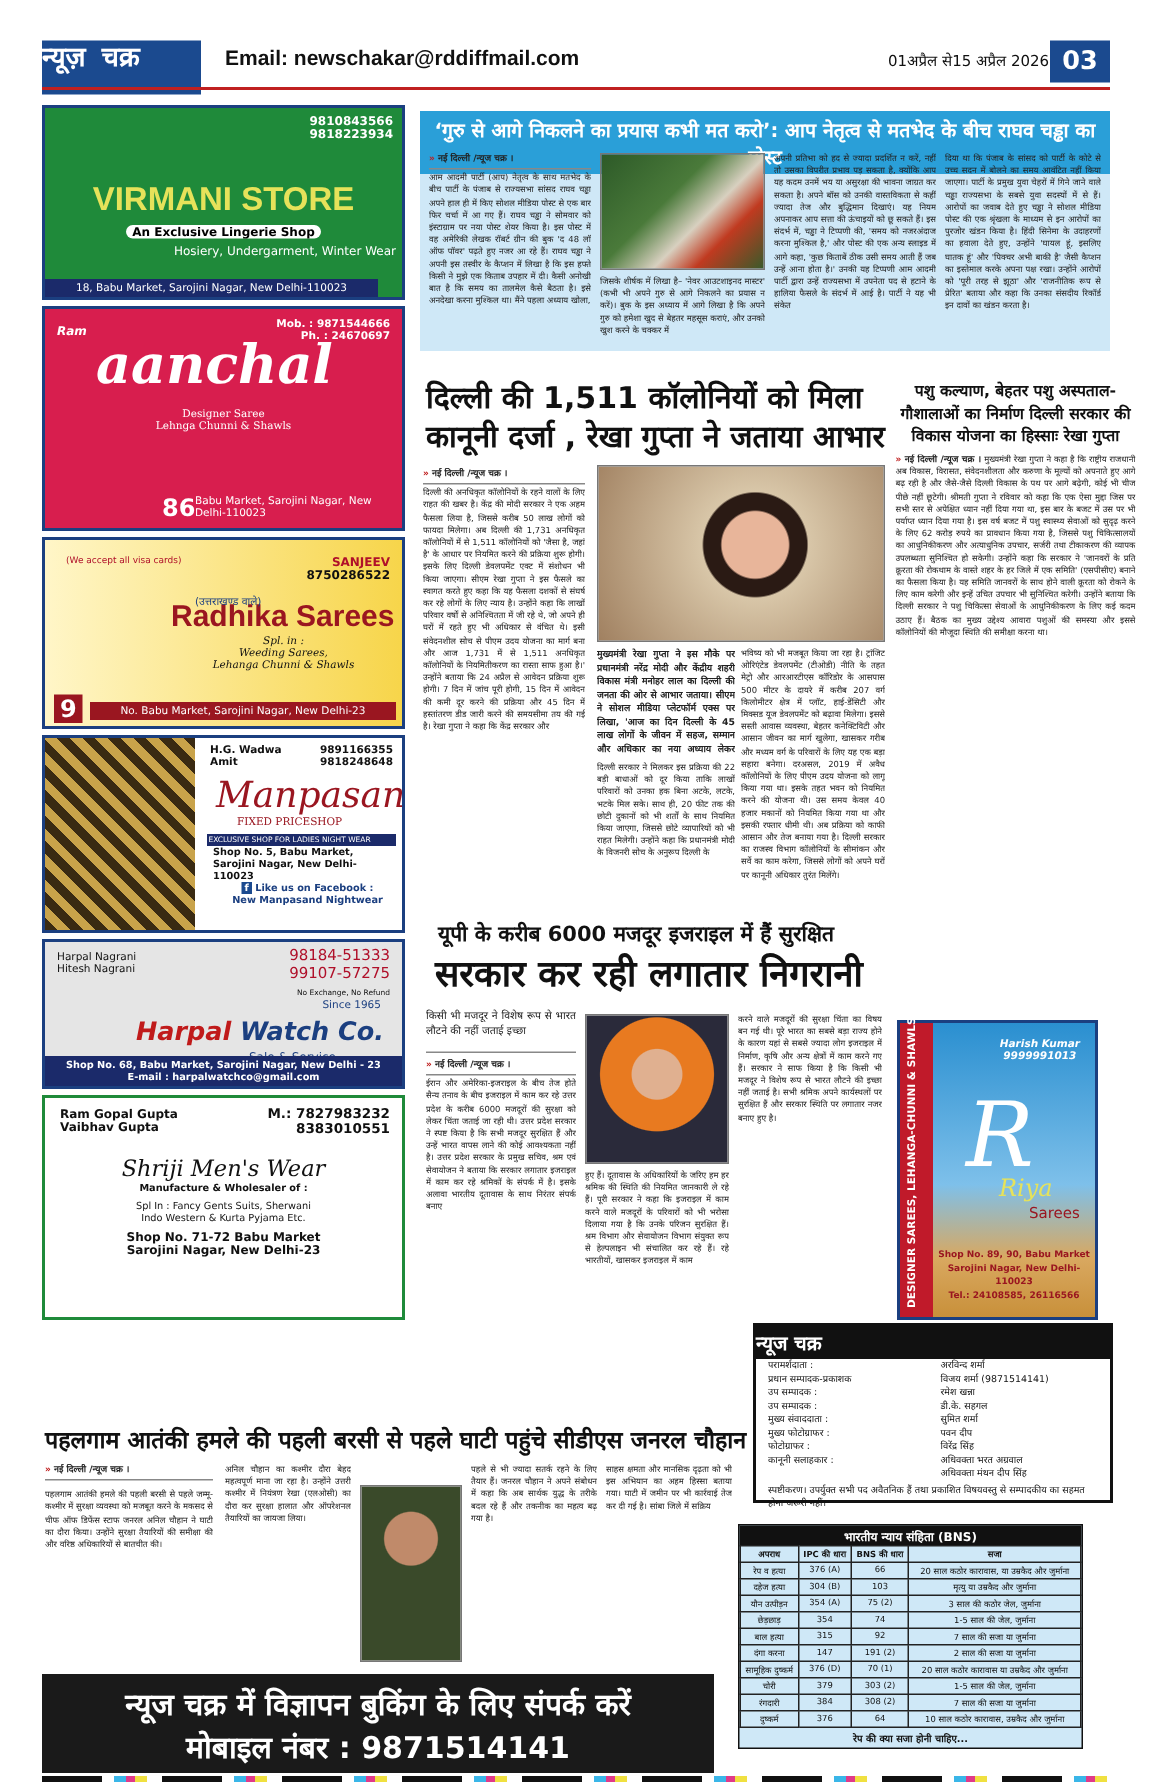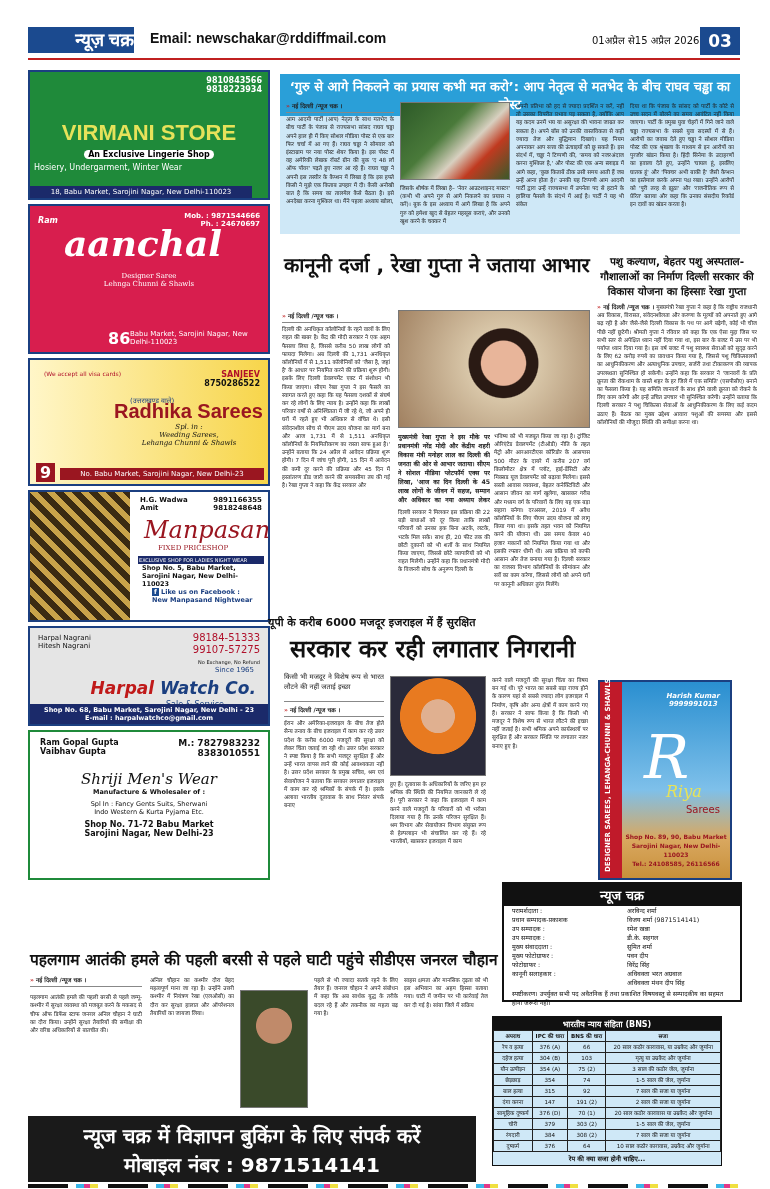--- a/index.html
+++ b/index.html
@@ -1,31 +1,31 @@
 <!DOCTYPE html>
 <html><head>
 <meta charset="utf-8">
 <style>
 *{box-sizing:border-box;margin:0;padding:0}
 body{width:770px;height:1189px;background:#fff;font-family:"DejaVu Sans",sans-serif;position:relative;overflow:hidden;color:#111}
 .abs{position:absolute}
-.hdr-logo{left:28px;top:27px;width:106px;height:26px;background:#1b4a8f;color:#fff;font-weight:bold;font-size:18px;text-align:right;line-height:26px;font-family:Liberation Serif, serif}
+.hdr-logo{left:28px;top:27px;width:106px;height:36px;background:#1b4a8f;color:#fff;font-weight:bold;font-size:18px;text-align:left;line-height:26px;font-family:Liberation Mono, monospace}
 .hdr-email{left:150px;top:30px;font-size:14px;font-weight:bold;font-family:"Liberation Sans",sans-serif}
 .hdr-date{left:592px;top:33px;font-size:10px}
 .hdr-page{left:700px;top:27px;width:40px;height:28px;background:#1b4a8f;color:#fff;font-weight:bold;font-size:17px;text-align:center;line-height:28px}
 .hdr-line{left:28px;top:58px;width:712px;height:2px;background:#c02020}
 .ads{left:28px;top:70px;width:242px}
 .ad{width:242px;margin-bottom:4px;border:2px solid #1b3f80;padding:4px;position:relative;overflow:hidden}
 .ad-greet{background:linear-gradient(#37a8e0,#37a8e0 30px,#f5b540 30px);height:70px;border:none}
 .ad-greet .l1{color:#fff;font-weight:bold;font-size:15px;text-align:center}
 .ad-greet .l2{color:#1b3f80;font-weight:bold;font-size:12px;text-align:center;margin-top:6px}
 .ad-virmani{background:#1f8a3a;height:130px}
 .ad-virmani .name{color:#e6e25a;font-weight:bold;font-size:22px;text-align:center;margin-top:44px;font-family:"Liberation Sans",sans-serif}
 .ad-virmani .tag{background:#fff;border-radius:6px;width:130px;margin:4px auto;font-size:8px;text-align:center;font-weight:bold;color:#000}
-.ad-virmani .sub{color:#fff;font-size:8px;text-align:left}
+.ad-virmani .sub{color:#fff;font-size:8px;text-align:right}
 .ad-virmani .addr{background:#1b2a6a;color:#fff;font-size:7px;text-align:center;position:absolute;left:0;right:16px;bottom:0;padding:2px}
 .ad-virmani .ph{position:absolute;right:6px;top:4px;color:#fff;font-size:8px;font-weight:bold;text-align:right}
 .ad-aanchal{background:#d81e4e;height:150px}
 .ad-aanchal .name{color:#fff;font-style:italic;font-size:36px;font-family:"DejaVu Serif",serif;font-weight:bold;margin-left:30px;margin-top:12px}
 .ad-aanchal .sub{color:#fff;font-size:7px;font-family:"DejaVu Serif",serif;text-align:center;margin-top:8px}
 .ad-aanchal .addr{color:#fff;font-size:7px;position:absolute;left:100px;bottom:6px}
 .ad-aanchal .num{color:#fff;font-size:16px;font-weight:bold;position:absolute;left:78px;bottom:4px}
 .ad-aanchal .ph{position:absolute;right:8px;top:6px;color:#fff;font-size:7px;font-weight:bold;text-align:right}
 .ad-aanchal .ram{position:absolute;left:8px;top:10px;color:#fff;font-style:italic;font-size:8px;font-weight:bold}
 .ad-radhika{background:linear-gradient(90deg,#fff6c8,#f7d54a);height:128px}
@@ -35,21 +35,21 @@
 .ad-radhika .num9{position:absolute;left:6px;bottom:2px;color:#fff;background:#9a1620;font-weight:bold;font-size:16px;padding:0 4px}
 .ad-radhika .sanjeev{position:absolute;right:8px;top:10px;font-size:8px;text-align:right;font-weight:bold;color:#b0102a}
 .ad-radhika .visa{position:absolute;left:14px;top:10px;font-size:6px;color:#b0102a}
 .ad-radhika .ua{text-align:center;font-size:7px;color:#1b3f80;margin-left:80px;position:absolute;top:36px;left:20px}
 .ad-manpasand{background:#fff;height:132px}
 .ad-manpasand .deco{position:absolute;left:0;top:0;bottom:0;width:100px;background:repeating-linear-gradient(45deg,#3a2a12,#3a2a12 6px,#c9a34a 6px,#c9a34a 12px)}
 .ad-manpasand .name{color:#9a1620;font-style:italic;font-size:24px;font-family:"DejaVu Serif",serif;margin-left:110px;margin-top:20px}
 .ad-manpasand .fp{font-size:7px;color:#9a1620;margin-left:124px;font-family:"DejaVu Serif",serif}
 .ad-manpasand .ex{background:#1b2a6a;color:#fff;font-size:5px;margin-left:104px;margin-top:4px;padding:1px}
 .ad-manpasand .addr{font-size:6.5px;margin-left:108px;font-weight:bold}
-.ad-manpasand .fb{font-size:6.5px;margin-left:118px;font-weight:bold;color:#1b3f80;text-align:left;padding-right:6px}
+.ad-manpasand .fb{font-size:6.5px;margin-left:118px;font-weight:bold;color:#1b3f80;text-align:center;padding-right:6px}
 .ad-manpasand .ph{position:absolute;right:6px;top:4px;font-size:7px;font-weight:bold;text-align:right}
 .ad-manpasand .own{position:absolute;left:110px;top:4px;font-size:7px;font-weight:bold}
 .ad-harpal{background:#e5e5e5;height:100px}
 .ad-harpal .own{position:absolute;left:8px;top:6px;font-size:7px}
 .ad-harpal .ph{position:absolute;right:8px;top:4px;font-size:10px;color:#b0102a;text-align:right;line-height:12px}
 .ad-harpal .nr{font-size:5px;color:#111}
 .ad-harpal .name{position:absolute;right:12px;top:50px;color:#c01a1a;font-weight:bold;font-style:italic;font-size:17px}
 .ad-harpal .name b{color:#1b3f80}
 .ad-harpal .since{position:absolute;right:14px;top:38px;font-size:7px;color:#1b3f80}
 .ad-harpal .ss{position:absolute;right:44px;top:72px;font-size:8px;color:#1b3f80}
@@ -73,21 +73,21 @@
 .box-right{left:597px;top:254px;width:160px}
 .riya{left:598px;top:680px;width:134px;height:200px;background:linear-gradient(180deg,#2a8fd0 0%,#7ec0ea 55%,#d9a860 80%,#c8903a 100%);border:2px solid #1b3f80}
 .riya .band{position:absolute;left:0;top:0;bottom:0;width:22px;background:#c01a2a}
 .riya .band span{position:absolute;left:4px;top:190px;transform:rotate(-90deg);transform-origin:0 0;color:#fff;font-size:7px;font-weight:bold;white-space:nowrap}
 .riya .hk{position:absolute;right:10px;top:10px;color:#fff;font-style:italic;font-size:7px;font-weight:bold;text-align:center}
 .riya .big{position:absolute;left:44px;top:40px;color:#fff;font-style:italic;font-size:60px;font-family:"DejaVu Serif",serif}
 .riya .nm{position:absolute;left:66px;top:100px;color:#e6e25a;font-style:italic;font-size:16px;font-family:"DejaVu Serif",serif}
 .riya .sr{position:absolute;left:86px;top:122px;color:#9a1620;font-size:10px}
 .riya .addr{position:absolute;left:24px;right:2px;bottom:10px;color:#9a1620;font-size:6px;font-weight:bold;text-align:center;line-height:9px}
 .credits{left:502px;top:882px;width:240px;height:120px;border:2px solid #111;background:#fff}
-.credits .ch{background:#111;color:#fff;text-align:center;font-weight:bold;font-size:13px;padding:2px 0}
+.credits .ch{background:#111;color:#fff;font-weight:bold;font-size:13px;padding:2px 0}
 .credits .row{display:flex;font-size:6.3px;line-height:9px;padding:0 8px}
 .credits .row .k{width:115px}
 .credits .note{font-size:6.3px;line-height:9px;padding:2px 8px}
 .bns{left:492px;top:1016px;width:230px;background:#cfe8f7;border:1px solid #111}
 .bns .th{background:#111;color:#fff;text-align:center;font-weight:bold;font-size:8px;padding:1px 0}
 .bns table{width:100%;border-collapse:collapse;font-size:5.6px;text-align:center}
 .bns td,.bns th{border:1px solid #222;padding:1px 1px;height:9px}
 .bns th{font-weight:bold}
 .bns .ft{text-align:center;font-size:6.5px;font-weight:bold;padding:2px 0}
 .ad-banner{left:28px;top:1116px;width:448px;height:66px;background:#1a1a1a;color:#fff;text-align:center}
@@ -216,41 +216,42 @@
     <div style="border-top:1px solid #888;margin:2px 0"></div>
     <div>आम आदमी पार्टी (आप) नेतृत्व के साथ मतभेद के बीच पार्टी के पंजाब से राज्यसभा सांसद राघव चड्ढा अपने हाल ही में किए सोशल मीडिया पोस्ट से एक बार फिर चर्चा में आ गए हैं। राघव चड्ढा ने सोमवार को इंस्टाग्राम पर नया पोस्ट शेयर किया है। इस पोस्ट में वह अमेरिकी लेखक रॉबर्ट ग्रीन की बुक 'द 48 लॉ ऑफ पॉवर' पढ़ते हुए नजर आ रहे हैं। राघव चड्ढा ने अपनी इस तस्वीर के कैप्शन में लिखा है कि इस हफ्ते किसी ने मुझे एक किताब उपहार में दी। कैसी अनोखी बात है कि समय का तालमेल कैसे बैठता है। इसे अनदेखा करना मुश्किल था। मैंने पहला अध्याय खोला,</div>
   </div>
   <div class="photo" style="left:120px;top:28px;width:110px;height:78px;background:linear-gradient(135deg,#2d5a28,#4a7a3a 40%,#d8d0c0 60%,#c03a20 75%,#3a5a2a)"></div>
   <div class="col" style="left:120px;top:110px;width:110px;height:46px">जिसके शीर्षक में लिखा है– 'नेवर आउटशाइनद मास्टर' (कभी भी अपने गुरु से आगे निकलने का प्रयास न करें)। बुक के इस अध्याय में आगे लिखा है कि अपने गुरु को हमेशा खुद से बेहतर महसूस कराएं, और उनको खुश करने के चक्कर में</div>
   <div class="col" style="left:236px;top:28px;width:108px;height:128px">अपनी प्रतिभा को हद से ज्यादा प्रदर्शित न करें, नहीं तो उसका विपरीत प्रभाव पड़ सकता है, क्योंकि आप यह कदम उनमें भय या असुरक्षा की भावना जाग्रत कर सकता है। अपने बॉस को उनकी वास्तविकता से कहीं ज्यादा तेज और बुद्धिमान दिखाएं। यह नियम अपनाकर आप सत्ता की ऊंचाइयों को छू सकते हैं। इस संदर्भ में, चड्ढा ने टिप्पणी की, 'समय को नजरअंदाज करना मुश्किल है,' और पोस्ट की एक अन्य स्लाइड में आगे कहा, 'कुछ किताबें ठीक उसी समय आती हैं जब उन्हें आना होता है।' उनकी यह टिप्पणी आम आदमी पार्टी द्वारा उन्हें राज्यसभा में उपनेता पद से हटाने के हालिया फैसले के संदर्भ में आई है। पार्टी ने यह भी संकेत</div>
   <div class="col" style="left:350px;top:28px;width:104px;height:128px">दिया था कि पंजाब के सांसद को पार्टी के कोटे से उच्च सदन में बोलने का समय आवंटित नहीं किया जाएगा। पार्टी के प्रमुख युवा चेहरों में गिने जाने वाले चड्ढा राज्यसभा के सबसे युवा सदस्यों में से हैं। आरोपों का जवाब देते हुए चड्ढा ने सोशल मीडिया पोस्ट की एक श्रृंखला के माध्यम से इन आरोपों का पुरजोर खंडन किया है। हिंदी सिनेमा के उदाहरणों का हवाला देते हुए, उन्होंने 'घायल हूं, इसलिए घातक हूं' और 'पिक्चर अभी बाकी है' जैसी कैप्शन का इस्तेमाल करके अपना पक्ष रखा। उन्होंने आरोपों को 'पूरी तरह से झूठा' और 'राजनीतिक रूप से प्रेरित' बताया और कहा कि उनका संसदीय रिकॉर्ड इन दावों का खंडन करता है।</div>
 </div>
 
 <div class="h1" style="left:284px;top:252px;font-size:20px;line-height:26px">
+  <div>दिल्ली की 1,511 कॉलोनियों को मिला</div>
   <div>कानूनी दर्जा , रेखा गुप्ता ने जताया आभार</div>
 </div>
 <div class="col" style="left:282px;top:312px;width:108px;height:296px">
   <div class="dl">नई दिल्ली /न्यूज चक्र ।</div>
   <div style="border-top:1px solid #888;margin:2px 0"></div>
   <div>दिल्ली की अनधिकृत कॉलोनियों के रहने वालों के लिए राहत की खबर है। केंद्र की मोदी सरकार ने एक अहम फैसला लिया है, जिससे करीब 50 लाख लोगों को फायदा मिलेगा। अब दिल्ली की 1,731 अनधिकृत कॉलोनियों में से 1,511 कॉलोनियों को 'जैसा है, जहां है' के आधार पर नियमित करने की प्रक्रिया शुरू होगी। इसके लिए दिल्ली डेवलपमेंट एक्ट में संशोधन भी किया जाएगा। सीएम रेखा गुप्ता ने इस फैसले का स्वागत करते हुए कहा कि यह फैसला दशकों से संघर्ष कर रहे लोगों के लिए न्याय है। उन्होंने कहा कि लाखों परिवार वर्षों से अनिश्चितता में जी रहे थे, जो अपने ही घरों में रहते हुए भी अधिकार से वंचित थे। इसी संवेदनशील सोच से पीएम उदय योजना का मार्ग बना और आज 1,731 में से 1,511 अनधिकृत कॉलोनियों के नियमितीकरण का रास्ता साफ हुआ है।' उन्होंने बताया कि 24 अप्रैल से आवेदन प्रक्रिया शुरू होगी। 7 दिन में जांच पूरी होगी, 15 दिन में आवेदन की कमी दूर करने की प्रक्रिया और 45 दिन में हस्तांतरण डीड जारी करने की समयसीमा तय की गई है। रेखा गुप्ता ने कहा कि केंद्र सरकार और</div>
 </div>
 <div class="photo" style="left:398px;top:310px;width:192px;height:118px;background:radial-gradient(circle at 55% 45%,#e8b59a 0 18%,#2a1a14 19% 28%,#d8c6a8 29%,#a08060 100%)"></div>
 <div class="col" style="left:398px;top:432px;width:92px;height:72px;font-size:6.2px;line-height:9px;font-weight:bold">मुख्यमंत्री रेखा गुप्ता ने इस मौके पर प्रधानमंत्री नरेंद्र मोदी और केंद्रीय शहरी विकास मंत्री मनोहर लाल का दिल्ली की जनता की ओर से आभार जताया। सीएम ने सोशल मीडिया प्लेटफॉर्म एक्स पर लिखा, 'आज का दिन दिल्ली के 45 लाख लोगों के जीवन में सहज, सम्मान और अधिकार का नया अध्याय लेकर आया है।</div>
 <div class="col" style="left:398px;top:508px;width:92px;height:100px">दिल्ली सरकार ने मिलकर इस प्रक्रिया की 22 बड़ी बाधाओं को दूर किया ताकि लाखों परिवारों को उनका हक बिना अटके, लटके, भटके मिल सके। साथ ही, 20 फीट तक की छोटी दुकानों को भी शर्तों के साथ नियमित किया जाएगा, जिससे छोटे व्यापारियों को भी राहत मिलेगी। उन्होंने कहा कि प्रधानमंत्री मोदी के विजनरी सोच के अनुरूप दिल्ली के</div>
 <div class="col" style="left:494px;top:432px;width:96px;height:176px">भविष्य को भी मजबूत किया जा रहा है। ट्रांजिट ओरिएंटेड डेवलपमेंट (टीओडी) नीति के तहत मेट्रो और आरआरटीएस कॉरिडोर के आसपास 500 मीटर के दायरे में करीब 207 वर्ग किलोमीटर क्षेत्र में प्लॉट, हाई-डेंसिटी और मिक्सड यूज डेवलपमेंट को बढ़ावा मिलेगा। इससे सस्ती आवास व्यवस्था, बेहतर कनेक्टिविटी और आसान जीवन का मार्ग खुलेगा, खासकर गरीब और मध्यम वर्ग के परिवारों के लिए यह एक बड़ा सहारा बनेगा। दरअसल, 2019 में अवैध कॉलोनियों के लिए पीएम उदय योजना को लागू किया गया था। इसके तहत भवन को नियमित करने की योजना थी। उस समय केवल 40 हजार मकानों को नियमित किया गया था और इसकी रफ्तार धीमी थी। अब प्रक्रिया को काफी आसान और तेज बनाया गया है। दिल्ली सरकार का राजस्व विभाग कॉलोनियों के सीमांकन और सर्वे का काम करेगा, जिससे लोगों को अपने घरों पर कानूनी अधिकार तुरंत मिलेंगे।</div>
 
 <div class="abs box-right">
   <div class="h1" style="position:relative;font-size:10.5px;line-height:15px;text-align:center">पशु कल्याण, बेहतर पशु अस्पताल-गौशालाओं का निर्माण दिल्ली सरकार की विकास योजना का हिस्साः रेखा गुप्ता</div>
   <div class="col" style="position:relative;width:160px;height:360px;margin-top:4px">
     <span class="dl">नई दिल्ली /न्यूज चक्र ।</span>
     <span>मुख्यमंत्री रेखा गुप्ता ने कहा है कि राष्ट्रीय राजधानी अब विकास, विरासत, संवेदनशीलता और करुणा के मूल्यों को अपनाते हुए आगे बढ़ रही है और जैसे-जैसे दिल्ली विकास के पथ पर आगे बढ़ेगी, कोई भी चीज पीछे नहीं छूटेगी। श्रीमती गुप्ता ने रविवार को कहा कि एक ऐसा मुद्दा जिस पर सभी स्तर से अपेक्षित ध्यान नहीं दिया गया था, इस बार के बजट में उस पर भी पर्याप्त ध्यान दिया गया है। इस वर्ष बजट में पशु स्वास्थ्य सेवाओं को सुदृढ़ करने के लिए 62 करोड़ रुपये का प्रावधान किया गया है, जिससे पशु चिकित्सालयों का आधुनिकीकरण और अत्याधुनिक उपचार, सर्जरी तथा टीकाकरण की व्यापक उपलब्धता सुनिश्चित हो सकेगी। उन्होंने कहा कि सरकार ने 'जानवरों के प्रति क्रूरता की रोकथाम के वास्ते शहर के हर जिले में एक समिति' (एसपीसीए) बनाने का फैसला किया है। यह समिति जानवरों के साथ होने वाली क्रूरता को रोकने के लिए काम करेगी और इन्हें उचित उपचार भी सुनिश्चित करेगी। उन्होंने बताया कि दिल्ली सरकार ने पशु चिकित्सा सेवाओं के आधुनिकीकरण के लिए कई कदम उठाए हैं। बैठक का मुख्य उद्देश्य आवारा पशुओं की समस्या और इससे कॉलोनियों की मौजूदा स्थिति की समीक्षा करना था।</span>
   </div>
 </div>
 
-<div class="h1" style="left:268px;top:612px;font-size:11px;line-height:22px">यूपी के करीब 6000 मजदूर इजराइल में हैं सुरक्षित</div>
+<div class="h1" style="left:292px;top:612px;font-size:14px;line-height:22px">यूपी के करीब 6000 मजदूर इजराइल में हैं सुरक्षित</div>
 <div class="h1" style="left:290px;top:634px;font-size:24px;line-height:30px">सरकार कर रही लगातार निगरानी</div>
 <div class="col" style="left:284px;top:672px;width:100px;height:30px;font-size:7px;line-height:10px;border-bottom:1px solid #888">किसी भी मजदूर ने विशेष रूप से भारत लौटने की नहीं जताई इच्छा</div>
 <div class="col" style="left:284px;top:706px;width:100px;height:230px">
   <div class="dl">नई दिल्ली /न्यूज चक्र ।</div>
   <div style="border-top:1px solid #888;margin:2px 0"></div>
   <div>ईरान और अमेरिका-इजराइल के बीच तेज होते सैन्य तनाव के बीच इजराइल में काम कर रहे उत्तर प्रदेश के करीब 6000 मजदूरों की सुरक्षा को लेकर चिंता जताई जा रही थी। उत्तर प्रदेश सरकार ने स्पष्ट किया है कि सभी मजदूर सुरक्षित हैं और उन्हें भारत वापस लाने की कोई आवश्यकता नहीं है। उत्तर प्रदेश सरकार के प्रमुख सचिव, श्रम एवं सेवायोजन ने बताया कि सरकार लगातार इजराइल में काम कर रहे श्रमिकों के संपर्क में है। इसके अलावा भारतीय दूतावास के साथ निरंतर संपर्क बनाए</div>
 </div>
 <div class="photo" style="left:390px;top:676px;width:96px;height:100px;background:radial-gradient(circle at 50% 40%,#e0b090 0 22%,#e87a20 23% 50%,#2a2a3a 51%)"></div>
 <div class="col" style="left:390px;top:780px;width:96px;height:156px">हुए हैं। दूतावास के अधिकारियों के जरिए हम हर श्रमिक की स्थिति की नियमित जानकारी ले रहे हैं। पूरी सरकार ने कहा कि इजराइल में काम करने वाले मजदूरों के परिवारों को भी भरोसा दिलाया गया है कि उनके परिजन सुरक्षित हैं। श्रम विभाग और सेवायोजन विभाग संयुक्त रूप से हेल्पलाइन भी संचालित कर रहे हैं। रहे भारतीयों, खासकर इजराइल में काम</div>
 <div class="col" style="left:492px;top:676px;width:96px;height:210px">करने वाले मजदूरों की सुरक्षा चिंता का विषय बन गई थी। पूरे भारत का सबसे बड़ा राज्य होने के कारण यहां से सबसे ज्यादा लोग इजराइल में निर्माण, कृषि और अन्य क्षेत्रों में काम करने गए हैं। सरकार ने साफ किया है कि किसी भी मजदूर ने विशेष रूप से भारत लौटने की इच्छा नहीं जताई है। सभी श्रमिक अपने कार्यस्थलों पर सुरक्षित हैं और सरकार स्थिति पर लगातार नजर बनाए हुए है।</div>

